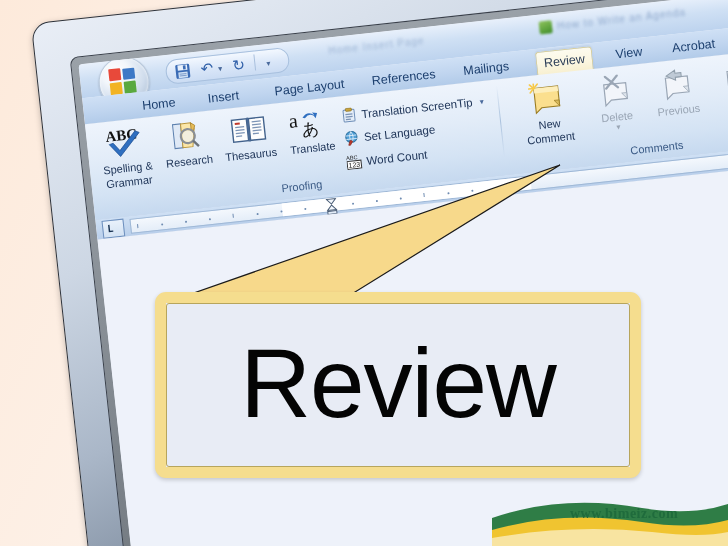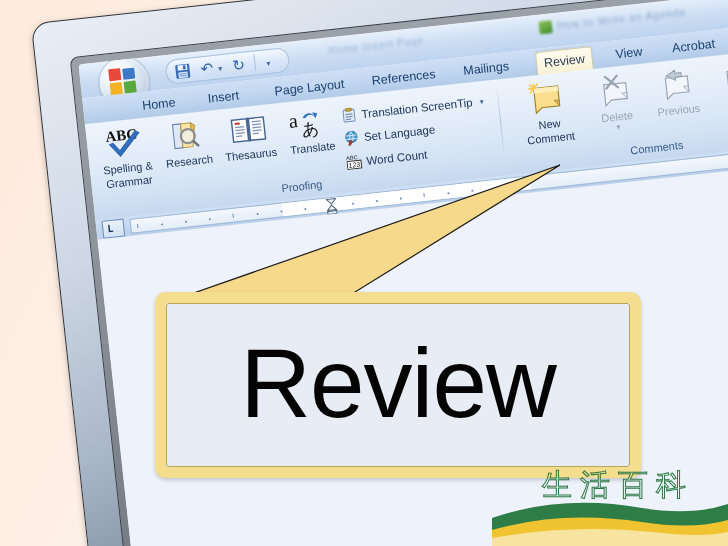--- a/index.html
+++ b/index.html
@@ -440,14 +440,14 @@
     <span id="callout-text">Review</span>
   </div>
 </div>
 
 <div id="watermark">
   <svg width="236" height="82" viewBox="0 0 236 82" style="position:absolute;left:0;top:0;">
     <path d="M0 54 Q70 30 150 44 Q200 52 236 40 L236 82 L0 82 Z" fill="#2f7d46"></path>
     <path d="M0 66 Q70 46 150 58 Q200 66 236 56 L236 82 L0 82 Z" fill="#f0c430"></path>
     <path d="M0 74 Q80 60 160 68 Q210 74 236 68 L236 82 L0 82 Z" fill="#ffffff" opacity=".55"></path>
   </svg>
-  <div id="wm-cn">生活百科</div>
+  <div id="wm-url">www.bimeiz.com</div>
 </div>
 
 </body></html>

